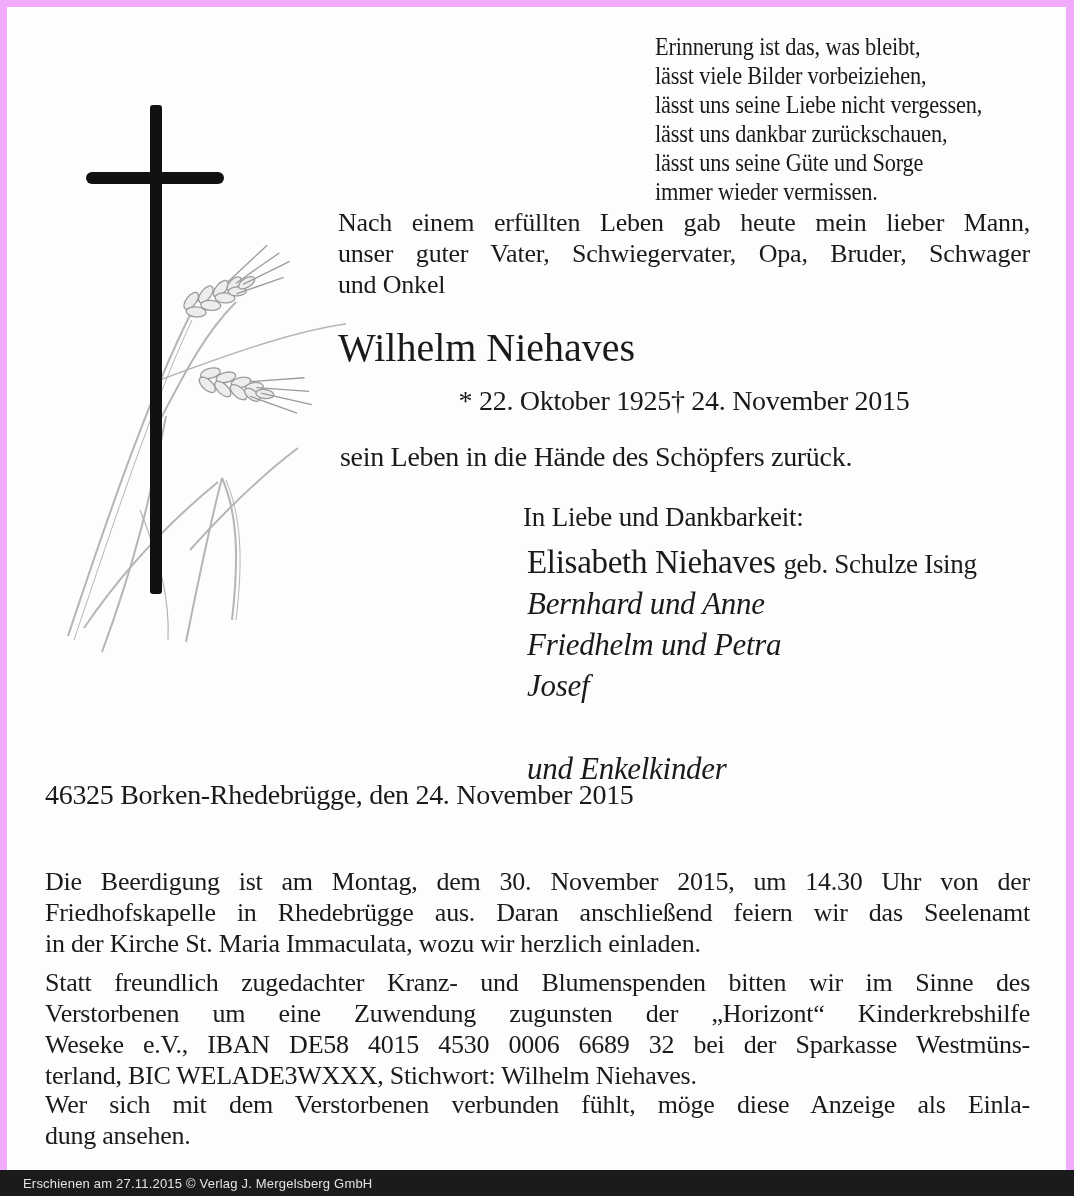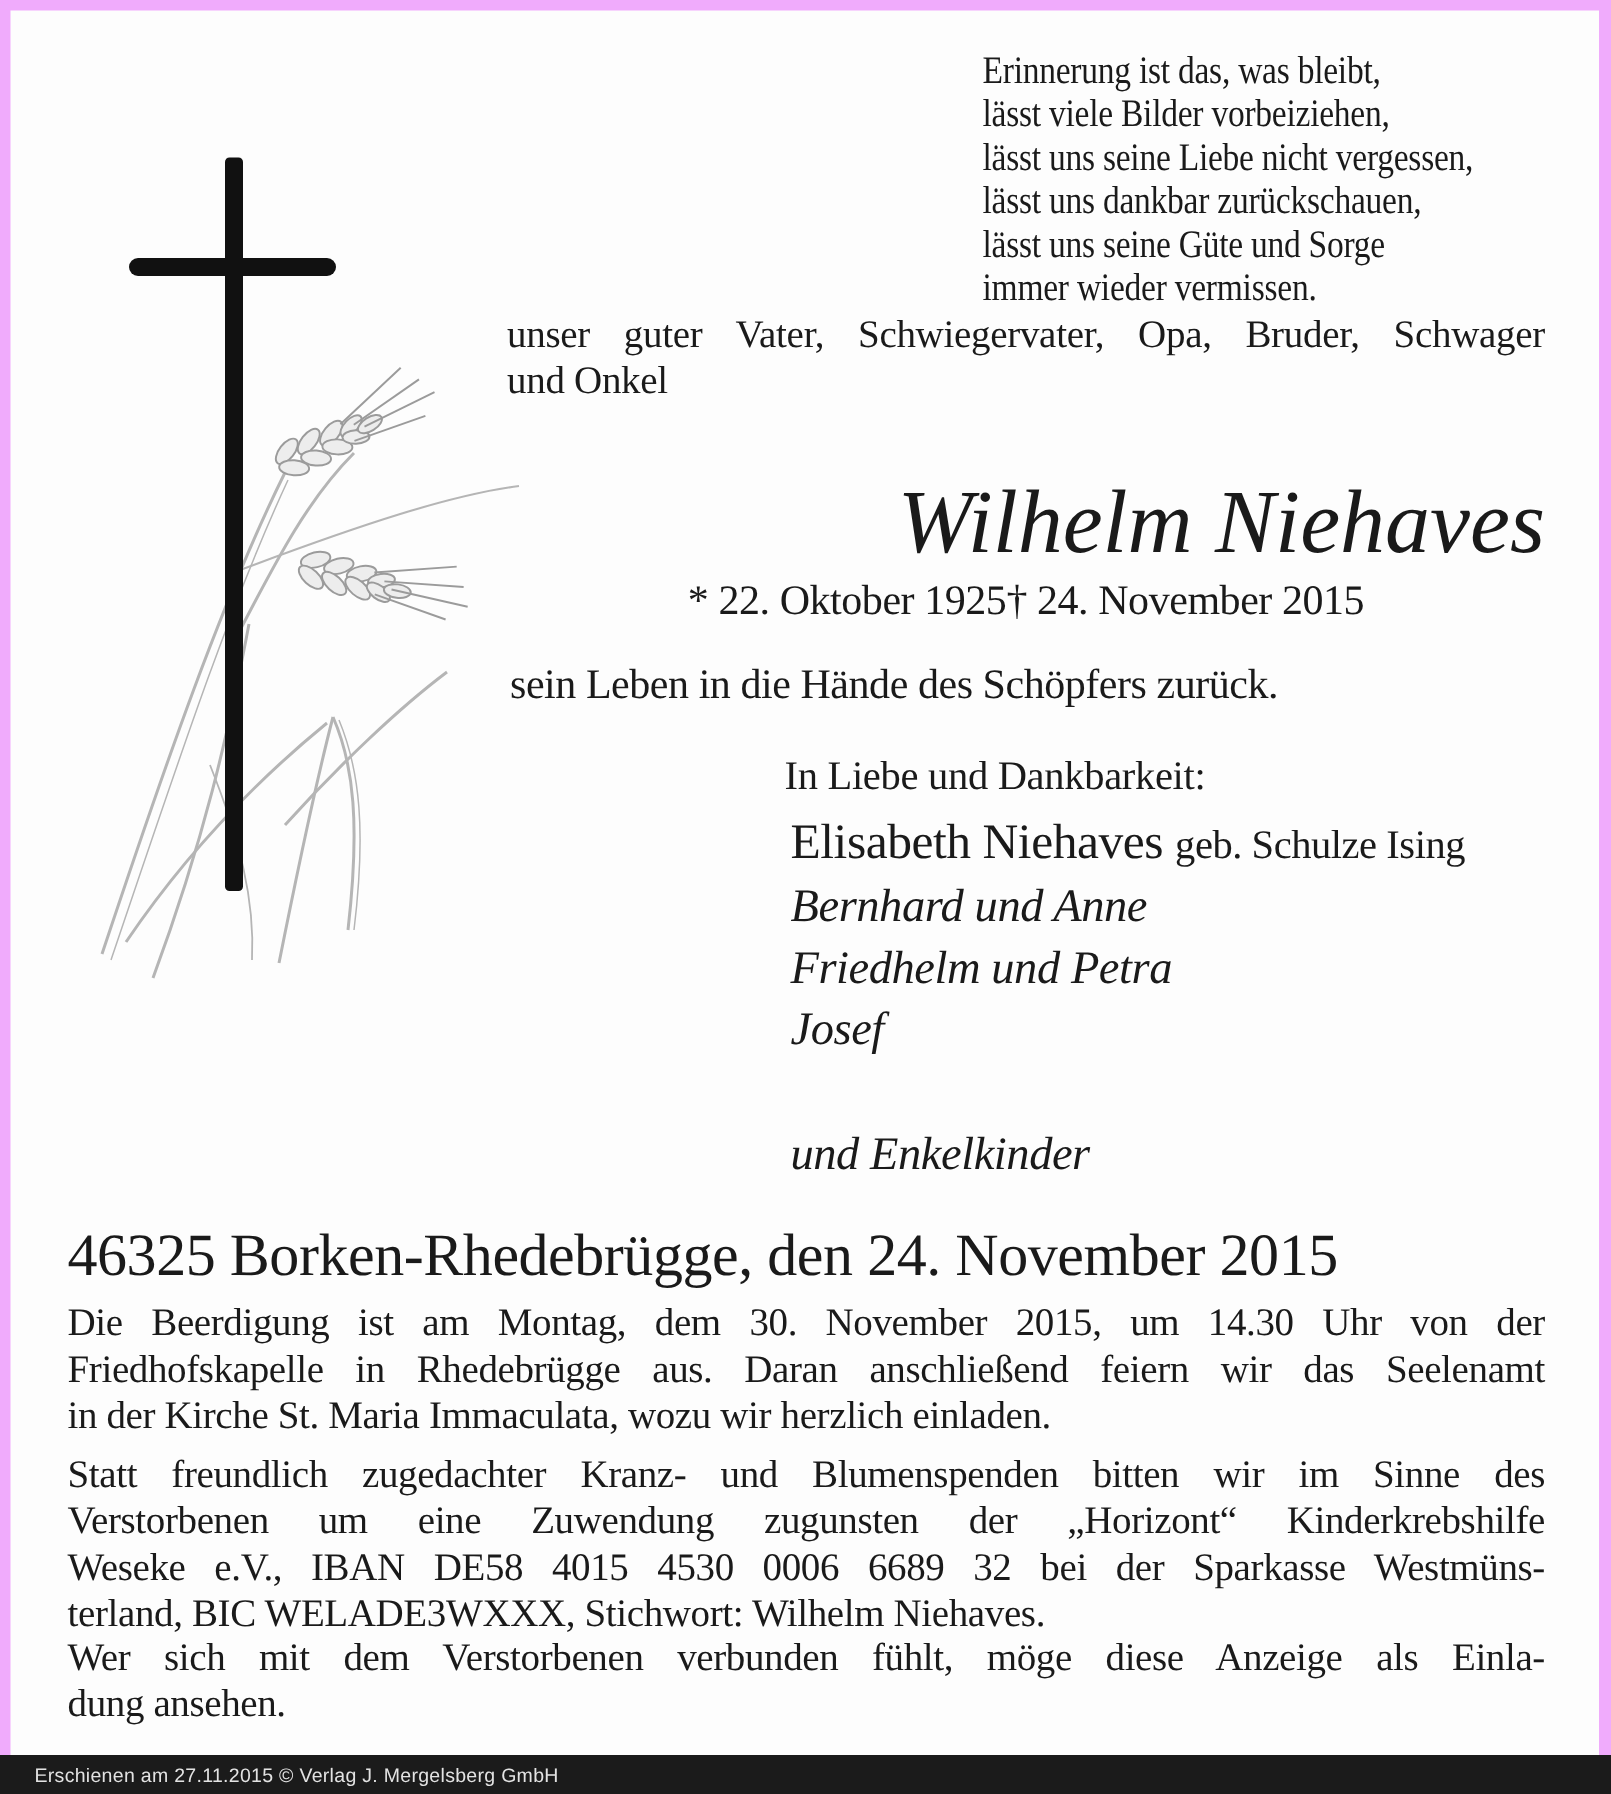--- a/index.html
+++ b/index.html
@@ -22,32 +22,32 @@
   .poem{
     left:648px;top:25px;width:460px;
     font-size:26px;line-height:29px;
     transform:scaleX(0.86);transform-origin:0 0;
     letter-spacing:-0.2px;
   }
   
   .intro{left:331px;top:200px;width:692px;font-size:26px;line-height:31px;letter-spacing:-0.2px;}
   .jl{text-align:justify;text-align-last:justify;}
   
-  .name{left:331px;top:312px;width:692px;text-align:right;font-size:60px;line-height:58px;font-style:italic;}
+  .name{left:331px;top:312px;width:692px;text-align:left;font-size:40px;line-height:58px;}
   .dates{left:331px;top:378px;width:692px;text-align:center;font-size:28px;letter-spacing:-0.3px;}
   .dates .death{}
   .return-line{left:333px;top:434px;width:700px;font-size:28px;letter-spacing:-0.3px;}
   
   .closing{left:516px;top:495px;font-size:27px;letter-spacing:-0.2px;}
   .spouse-line{left:520px;top:537px;font-size:33px;letter-spacing:-0.3px;white-space:nowrap;}
   .spouse-line .suffix{font-size:27px;}
   .member{left:520px;font-size:31px;letter-spacing:-0.3px;white-space:nowrap;font-style:italic;}
   .m0{top:579px}.m1{top:620px}.m2{top:661px}.m3{top:702px}.m4{top:744px}
   
-  .citydate{left:38px;top:806px;font-size:40px;letter-spacing:-0.3px;}
+  .citydate{left:38px;top:772px;font-size:28px;letter-spacing:-0.3px;}
   .para{left:38px;width:985px;font-size:26px;line-height:31px;letter-spacing:-0.25px;}
   .p1{top:859px}.p2{top:960px}.p3{top:1082px}
   
   .illustration{left:33px;top:73px;width:320px;height:580px;}
   
   .footer-bar{
     position:absolute;left:0;bottom:0;width:100%;height:26px;
     background:#1b1b1b;
   }
   .imprint{
@@ -109,20 +109,21 @@
     <div class="abs poem">
       <div>Erinnerung ist das, was bleibt,</div>
       <div>lässt viele Bilder vorbeiziehen,</div>
       <div>lässt uns seine Liebe nicht vergessen,</div>
       <div>lässt uns dankbar zurückschauen,</div>
       <div>lässt uns seine Güte und Sorge</div>
       <div>immer wieder vermissen.</div>
     </div>
 
     <div class="abs intro">
+      <div class="jl">Nach einem erfüllten Leben gab heute mein lieber Mann,</div>
       <div class="jl">unser guter Vater, Schwiegervater, Opa, Bruder, Schwager</div>
       <div>und Onkel</div>
     </div>
 
     <div class="abs name">Wilhelm Niehaves</div>
 
     <div class="abs dates">
       <span class="birth">* 22. Oktober 1925</span><span class="death">† 24. November 2015</span>
     </div>
 

